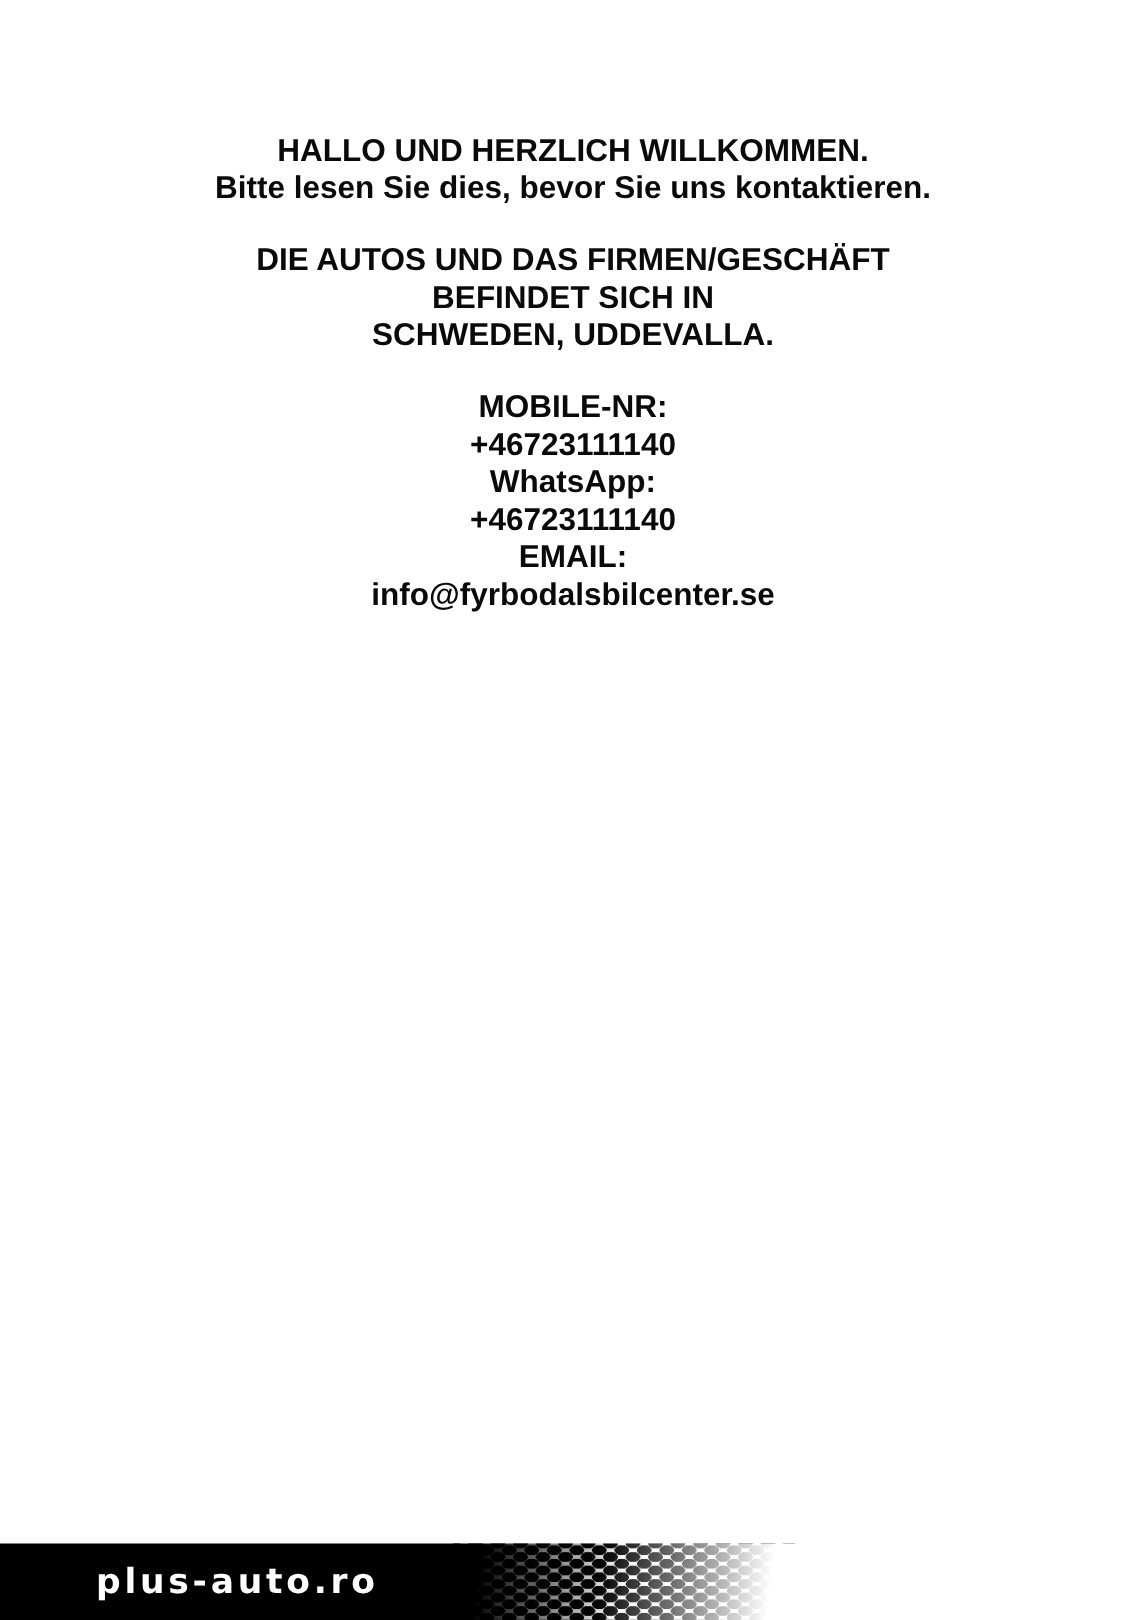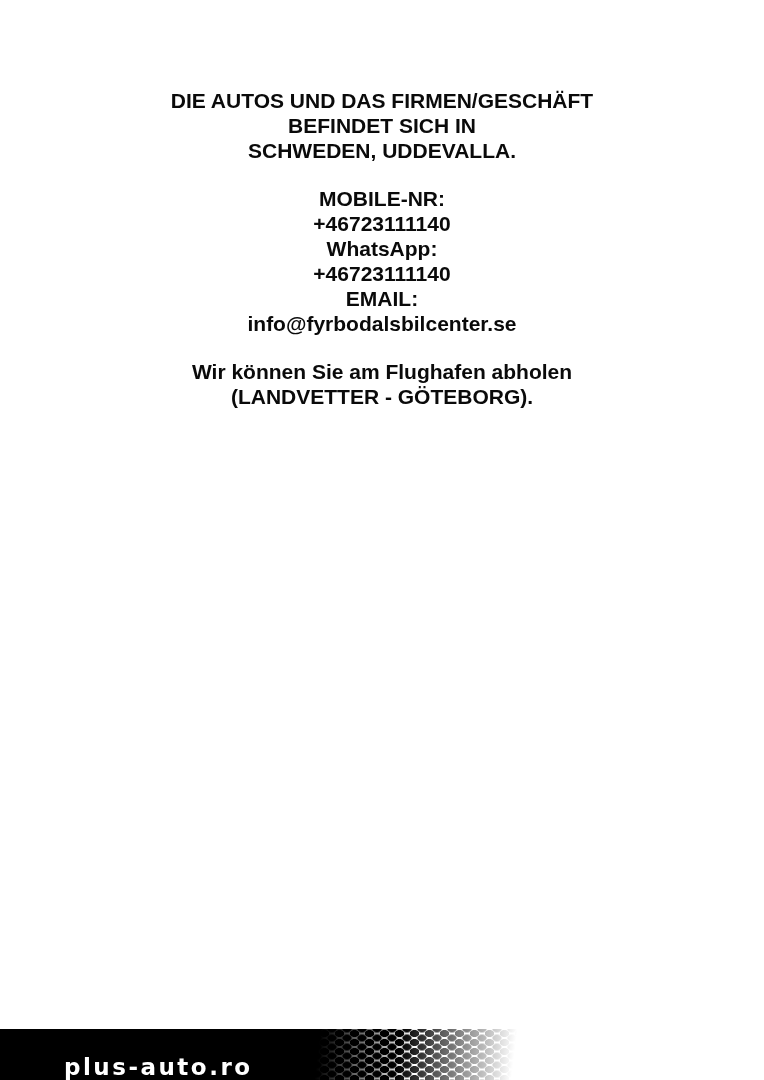--- a/index.html
+++ b/index.html
@@ -35,21 +35,21 @@
     background: #ffffff;
   }
   .footer-black {
     position: absolute;
     left: 0;
     top: 0;
     width: 302px;
     height: 100%;
     background: #000000;
     display: flex;
-    align-items: flex-end;
+    align-items: center;
   }
   .brand {
     color: #ffffff;
     font-family: "DejaVu Sans", sans-serif;
     font-weight: 600;
     font-size: 23px;
     letter-spacing: 2.5px;
     margin-left: 64px;
     white-space: nowrap;
   }
@@ -68,31 +68,31 @@
       radial-gradient(5px 3.5px at 7.5px 4.5px, #000000 92%, rgba(0,0,0,0) 100%);
     background-size: 100% 100%, 100% 100%, 15px 9px, 15px 9px;
     background-position: 0 0, 0 0, 0 0, 7.5px 4.5px;
     background-repeat: no-repeat, no-repeat, repeat, repeat;
   }
 </style>
 </head>
 <body>
 
 <div class="content">
+  <p>HALLO UND HERZLICH WILLKOMMEN.
+Bitte lesen Sie dies, bevor Sie uns kontaktieren.</p>
   <p>DIE AUTOS UND DAS FIRMEN/GESCHÄFT
 BEFINDET SICH IN
 SCHWEDEN, UDDEVALLA.</p>
   <p>MOBILE-NR:
 +46723111140
 WhatsApp:
 +46723111140
 EMAIL:
 info@fyrbodalsbilcenter.se</p>
-  <p>Wir können Sie am Flughafen abholen
-(LANDVETTER - GÖTEBORG).</p>
 </div>
 
 <div class="footer">
   <div class="footer-black">
     <span class="brand">plus-auto.ro</span>
   </div>
   <div class="halftone"></div>
 </div>
 
 </body></html>

